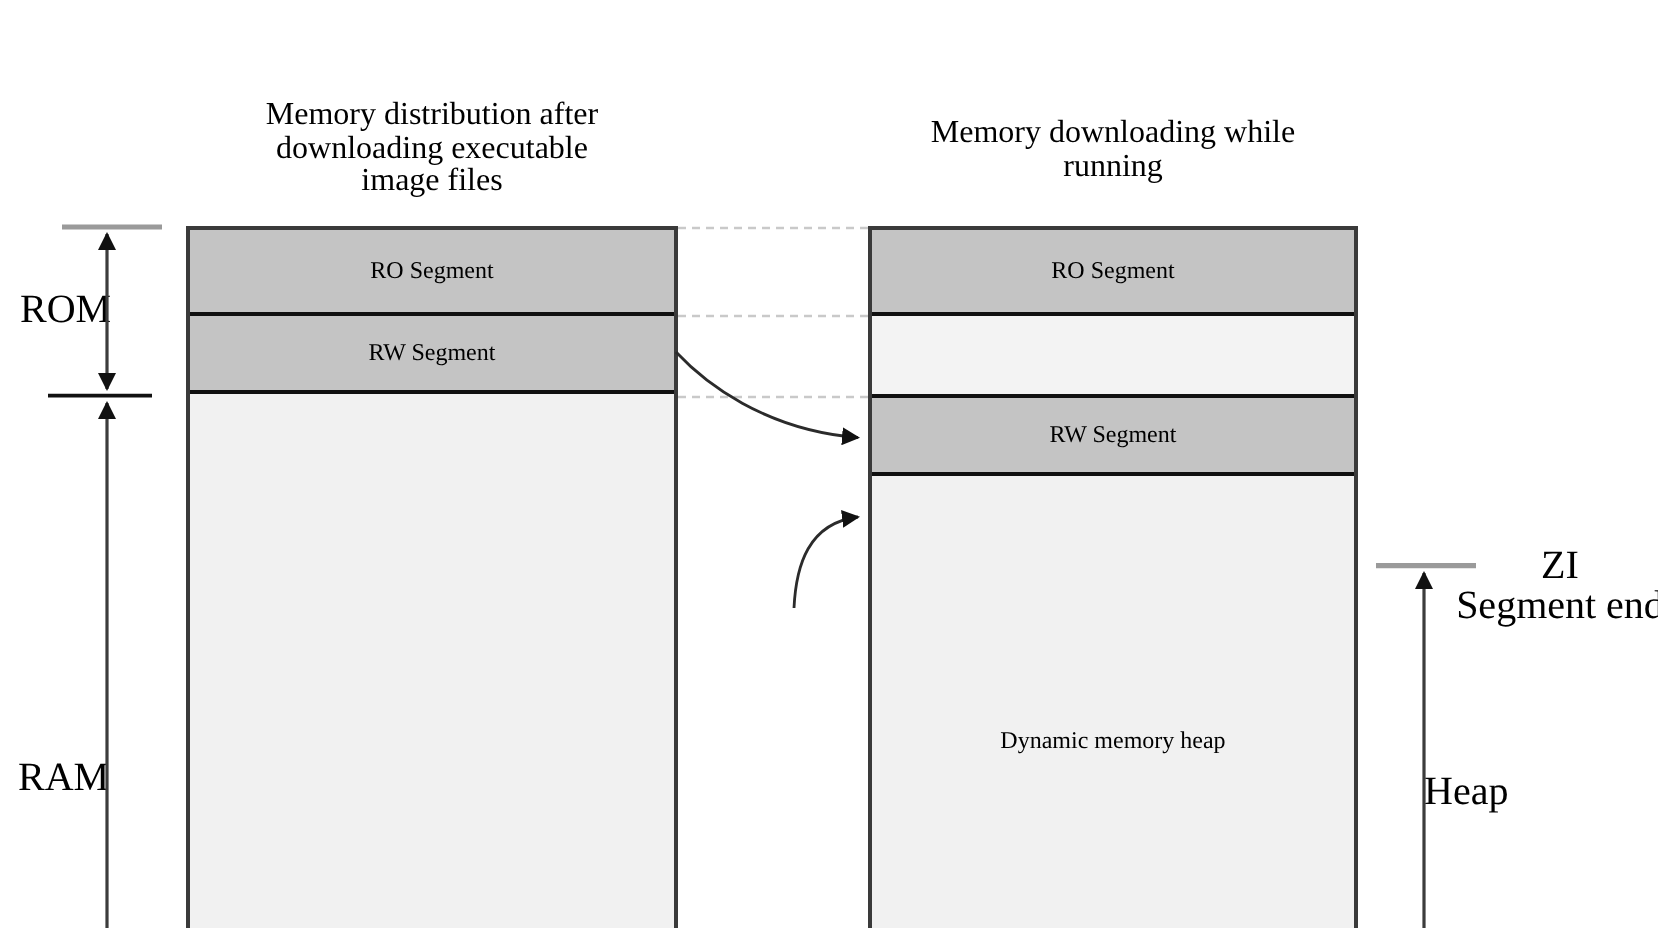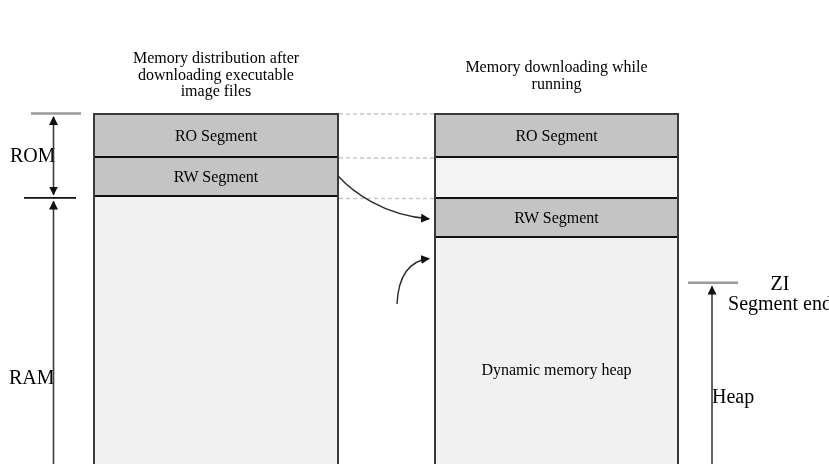--- a/index.html
+++ b/index.html
@@ -41,34 +41,34 @@
     flex-direction:column;
   }
   #left-box{left:93px;top:67px;width:246px;height:392px;}
   #right-box{left:434px;top:67px;width:245px;height:391px;}
 
   .seg{
     box-sizing:border-box;
     display:flex;
     align-items:center;
     justify-content:center;
-    font-size:16px;
+    font-size:12px;
     flex:0 0 auto;
   }
   .seg.dark{background:var(--segment-fill);border-bottom:2px solid var(--divider);}
   .seg.gap{background:var(--gap-fill);border-bottom:2px solid var(--divider);}
   .seg.fill{flex:1 1 auto;background:var(--empty-fill);}
 
   .annot{
     position:absolute;
     font-size:20px;
     white-space:pre-line;
   }
   #rom-label{left:10px;top:98px;width:40px;}
-  #ram-label{left:9px;top:320px;width:40px;}
+  #ram-label{left:9px;top:332px;width:40px;}
   #heap-label{left:712px;top:339px;width:60px;}
   #zi-end-label{left:728px;top:227px;width:104px;text-align:center;line-height:20px;}
 
   #arrows-overlay{
     position:absolute;left:0;top:0;width:829px;height:464px;
     pointer-events:none;
   }
 </style>
 </head>
 <body>

